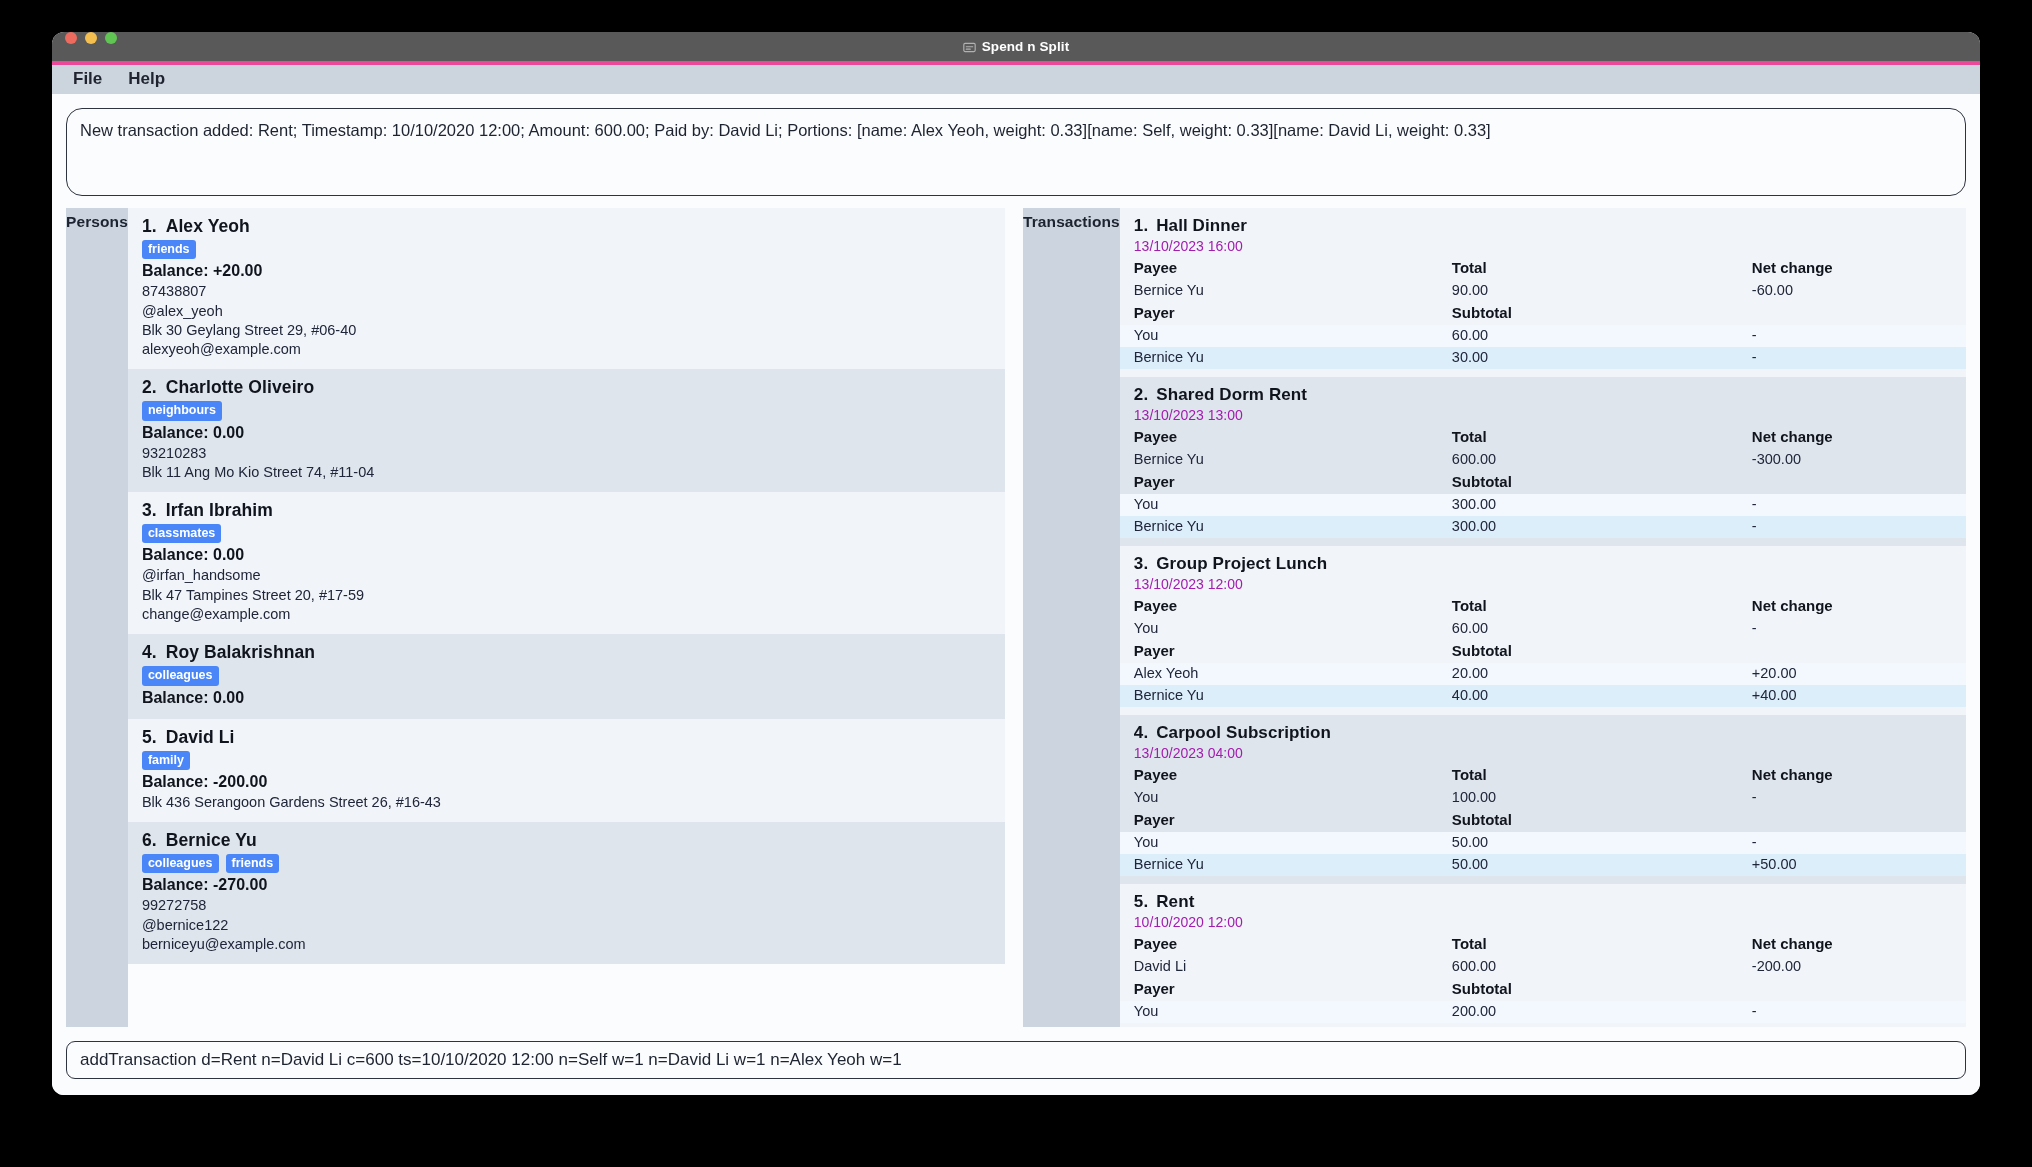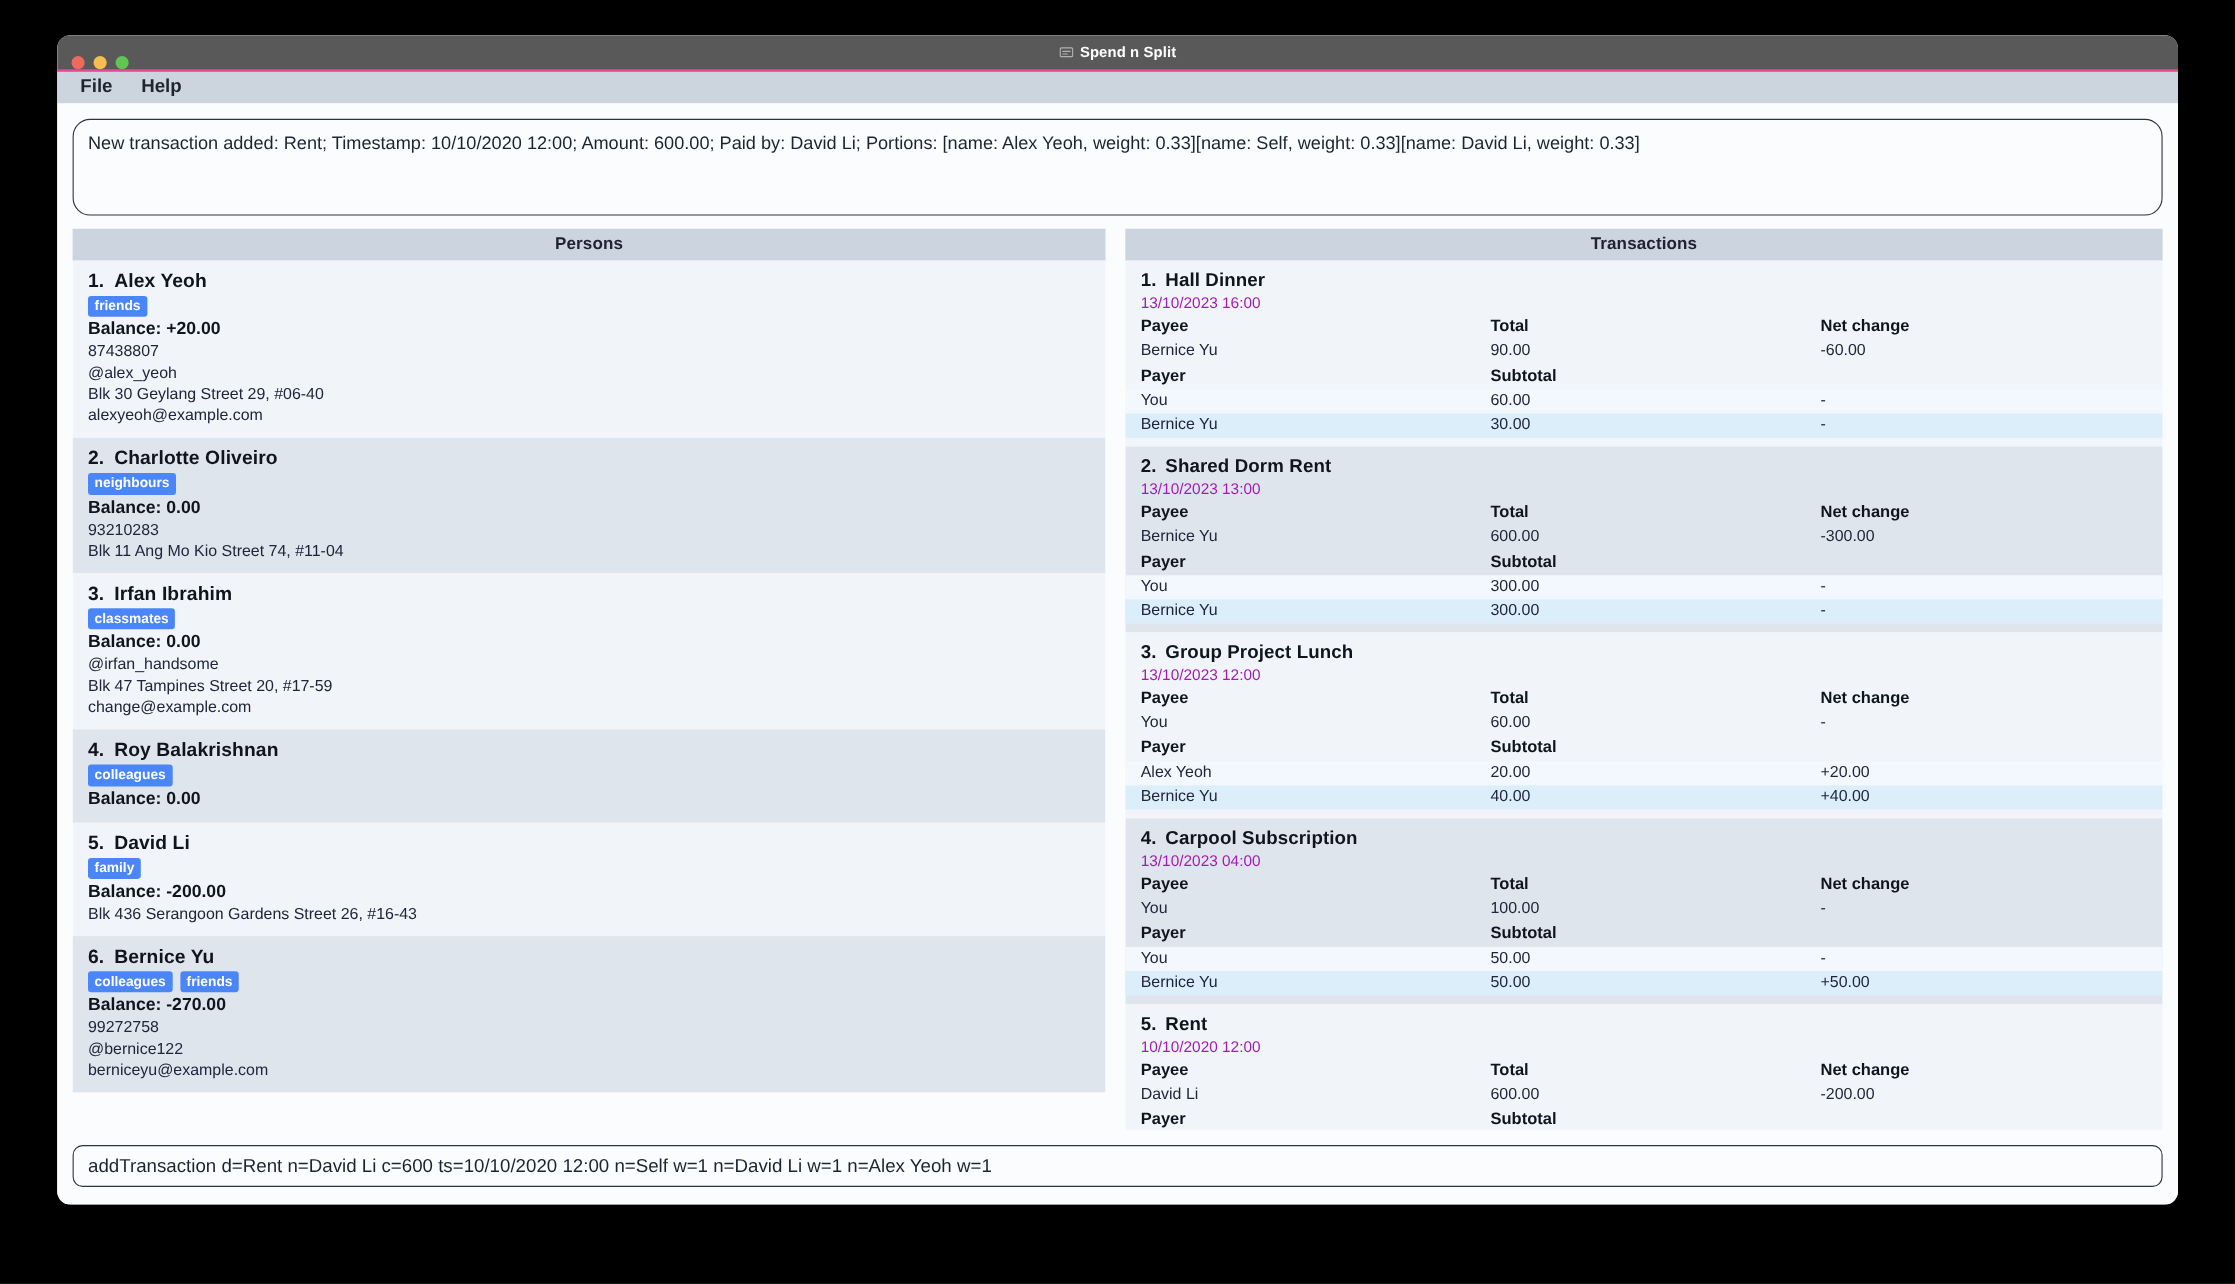--- a/index.html
+++ b/index.html
@@ -26,24 +26,24 @@
     box-shadow: 0 10px 40px rgba(0,0,0,0.55);
     display: flex;
     flex-direction: column;
   }
 
   
   #title-bar {
     height: 33px;
     background: #595959;
     display: flex;
-    align-items: flex-end;
+    align-items: flex-start;
     position: relative;
     flex: 0 0 auto;
-    border-bottom: 2px solid #ec4899;
+    border-bottom: 4px solid #ec4899;
   }
   .traffic-lights {
     display: flex;
     gap: 8px;
     padding-left: 13px;
     z-index: 3;
   }
   .tl-dot {
     width: 12px; height: 12px;
     border-radius: 50%;
@@ -124,21 +124,20 @@
   
   #panels {
     display: flex;
     gap: 18px;
     margin-top: 12px;
     flex: 1 1 auto;
     min-height: 0;
   }
   .panel {
     display: flex;
-    flex-direction: column;
     min-height: 0;
   }
   #persons-panel     { width: 939px; flex: 0 0 939px; }
   #transactions-panel{ flex: 1 1 auto; }
 
   .panel-header {
     background: #ccd4e0;
     text-align: center;
     font-size: 15.5px;
     font-weight: bold;

